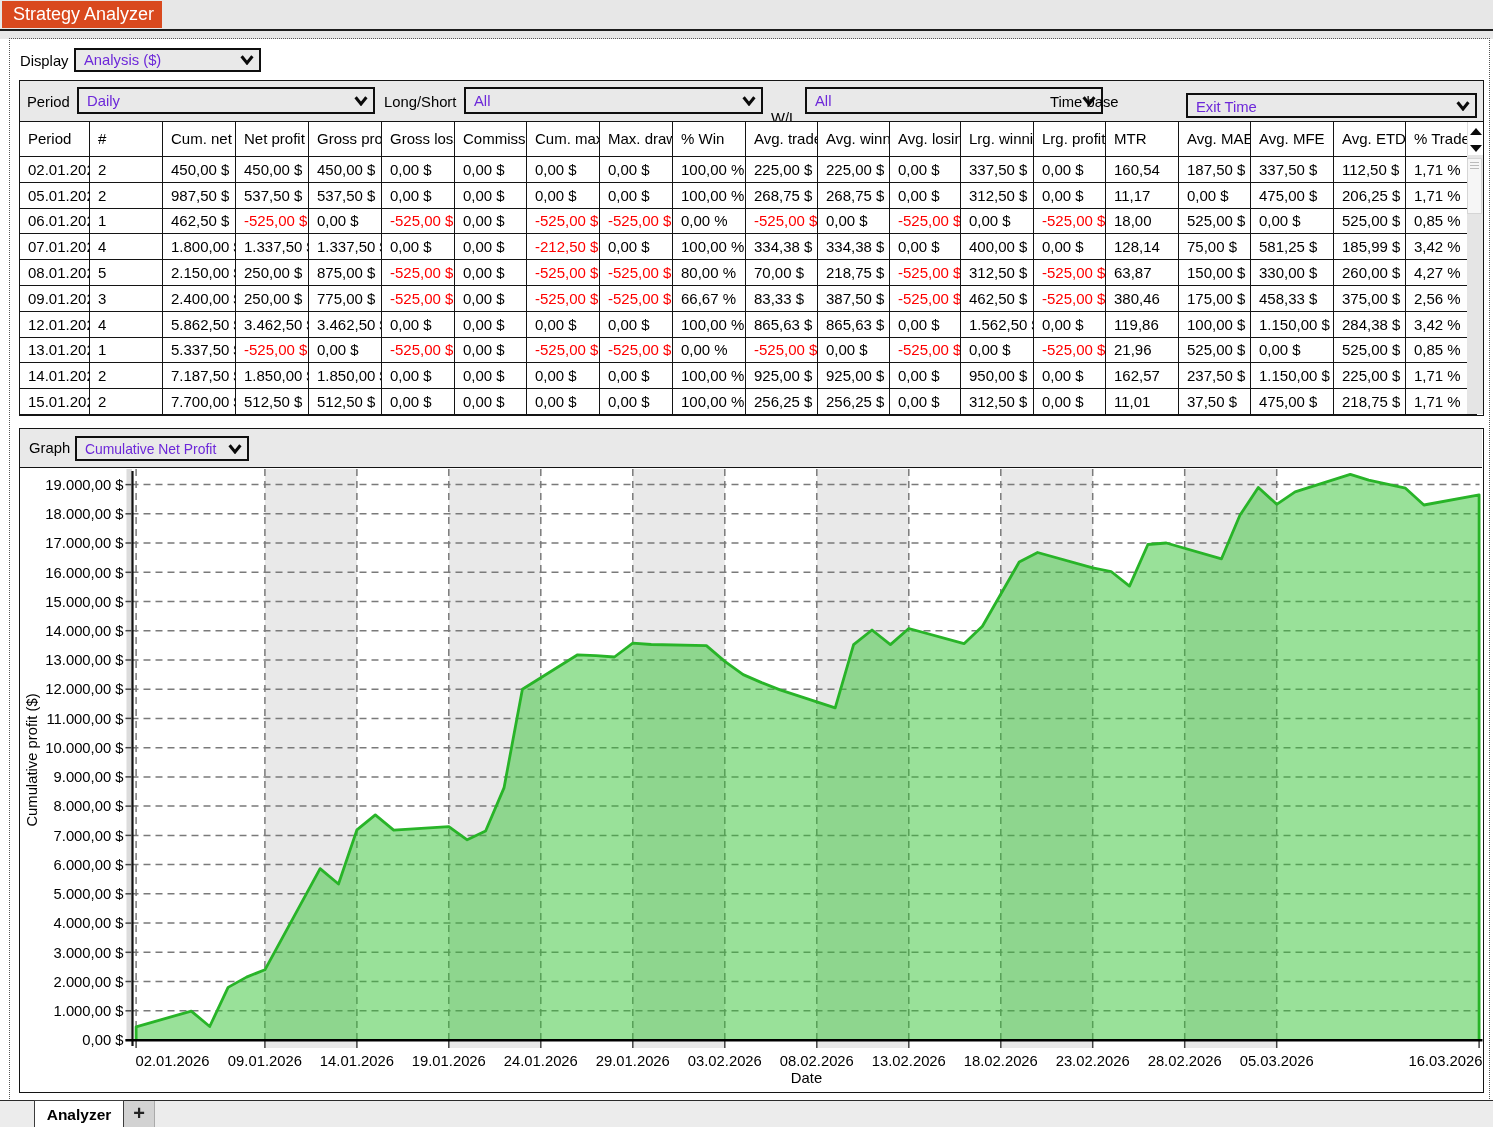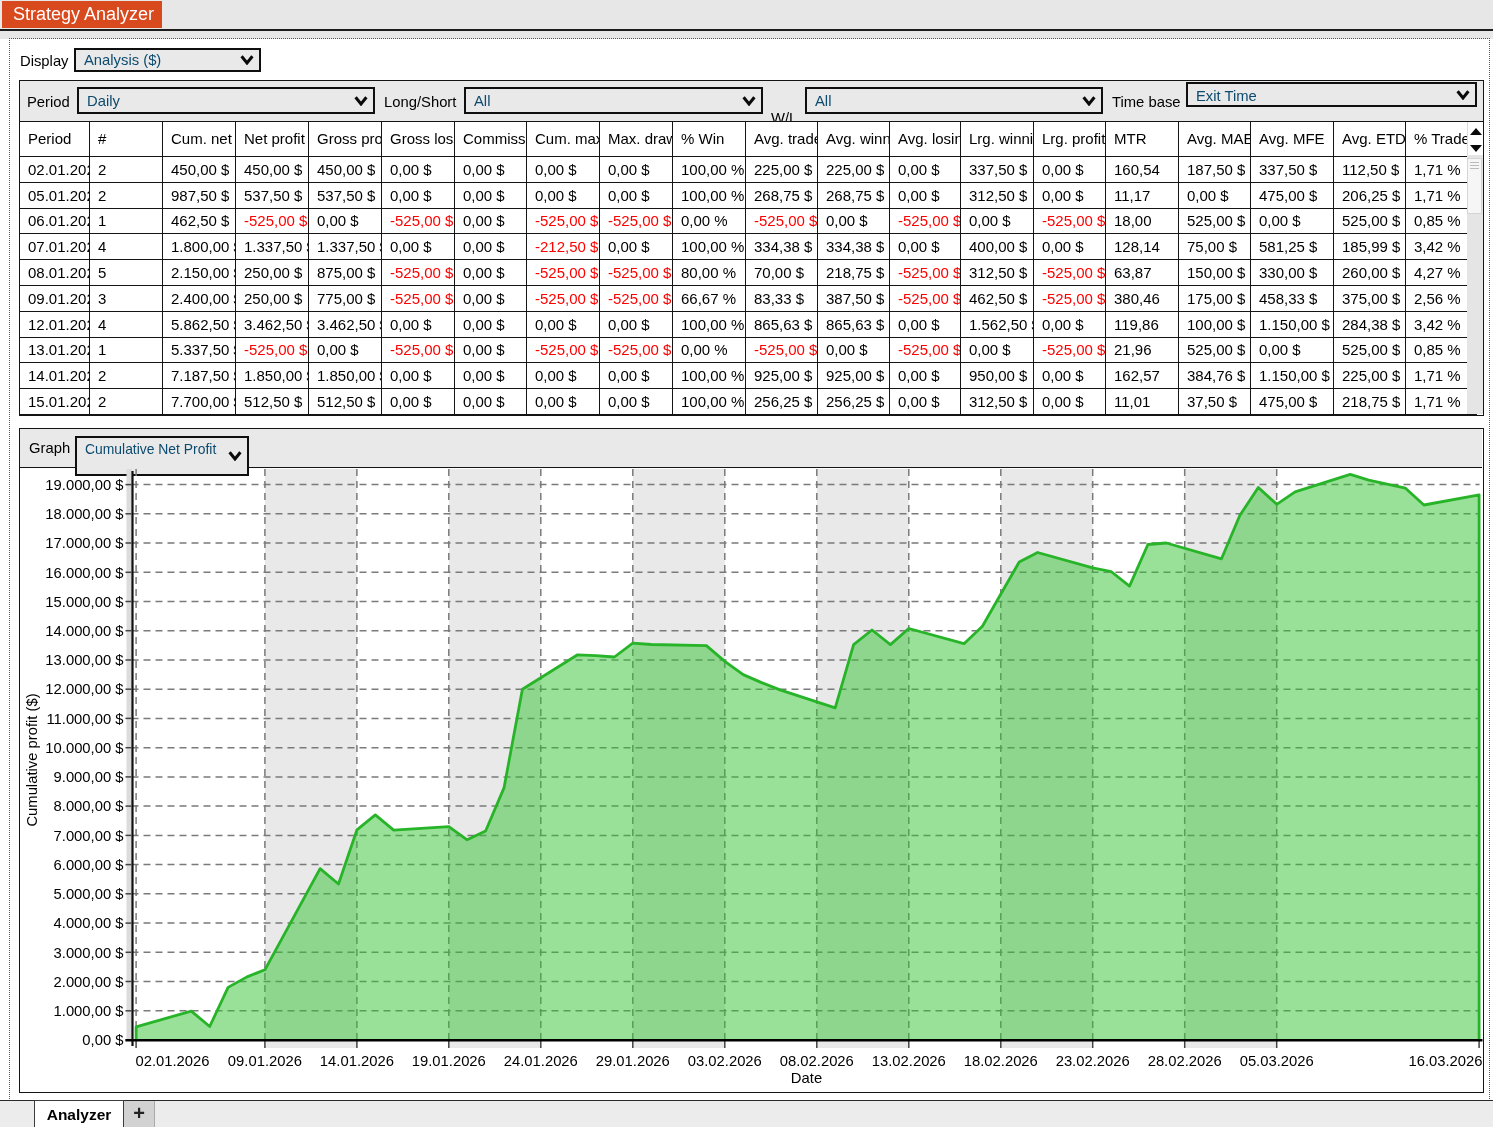--- a/index.html
+++ b/index.html
@@ -2,21 +2,21 @@
 <html><head><meta charset="utf-8"><style>
 *{margin:0;padding:0;box-sizing:border-box}
 html,body{width:1493px;height:1127px;background:#fff;font-family:"Liberation Sans",sans-serif;overflow:hidden;position:relative}
 .abs{position:absolute}
 .topbar{left:0;top:0;width:1493px;height:29px;background:#e7e7e7}
 .otab{left:2px;top:1px;width:160px;height:27px;background:#d9491e;color:#fff;font-size:18px;line-height:26px;padding-left:11px}
 .topline{left:0;top:29px;width:1493px;height:2px;background:#1c1c1c}
 .gray2{left:0;top:31px;width:1493px;height:8px;background:#e7e7e7}
 .dotrect{left:9px;top:38px;width:1481px;height:1063px;border:1px dotted #555}
 .lbl{font-size:14.8px;color:#000}
-.dd{background:#e9e9e9;border:2px solid #0f0f0f;font-size:14.8px;color:#0c4a6e;line-height:21px;padding-left:8px;white-space:nowrap;overflow:hidden}
+.dd{background:#e9e9e9;border:2px solid #0f0f0f;font-size:14.8px;color:#6d28d9;line-height:21px;padding-left:8px;white-space:nowrap;overflow:hidden}
 .chev{position:absolute;right:5px;top:50%;margin-top:-5px}
 .toolbar{left:19px;top:80px;width:1465px;height:41px;background:#e9e9e9;border:1.5px solid #141414;border-bottom:none}
 table{border-collapse:collapse;table-layout:fixed;width:1446.5px}
 .tblwrap{left:19px;top:120.5px;width:1465px;height:295px;border:1.5px solid #141414;background:#fff}
 th,td{border:1.5px solid #141414;font-weight:normal;text-align:left;padding:0 0 0 8px;white-space:nowrap;overflow:hidden;font-size:15px;color:#000}
 th{height:35px}
 td{height:25.8px;padding-top:0}
 .neg{color:#fe0000}
 tr:first-child th{border-top:none}
 th:first-child,td:first-child{border-left:none}
@@ -51,22 +51,22 @@
       <path d="M1.6 1.2 L7 8 L12.4 1.2" fill="none" stroke="#0a0a0a" stroke-width="3"></path>
     </svg></div>
 <div class="abs lbl" style="left:384px;top:94px">Long/Short</div>
 <div class="abs dd" style="left:464px;top:87px;width:299px;height:27px;line-height:24px">All<svg class="chev" width="14" height="10" viewBox="0 0 14 10">
       <path d="M1.6 1.2 L7 8 L12.4 1.2" fill="none" stroke="#0a0a0a" stroke-width="3"></path>
     </svg></div>
 <div class="abs lbl" style="left:771px;top:110px">W/L</div>
 <div class="abs dd" style="left:805px;top:87px;width:298px;height:27px;line-height:24px">All<svg class="chev" width="14" height="10" viewBox="0 0 14 10">
       <path d="M1.6 1.2 L7 8 L12.4 1.2" fill="none" stroke="#0a0a0a" stroke-width="3"></path>
     </svg></div>
-<div class="abs lbl" style="left:1112px;top:94px">Time base</div>
-<div class="abs dd" style="left:1186px;top:82px;width:291px;height:25px;line-height:24px">Exit Time<svg class="chev" width="14" height="10" viewBox="0 0 14 10">
+<div class="abs lbl" style="left:1050px;top:94px">Time base</div>
+<div class="abs dd" style="left:1186px;top:93px;width:291px;height:25px;line-height:24px">Exit Time<svg class="chev" width="14" height="10" viewBox="0 0 14 10">
       <path d="M1.6 1.2 L7 8 L12.4 1.2" fill="none" stroke="#0a0a0a" stroke-width="3"></path>
     </svg></div>
 
 <div class="abs tblwrap">
 <table>
 <tbody>
         <tr>
           <th style="width:69.5px">Period</th>
           <th style="width:73.0px">#</th>
           <th style="width:73.0px">Cum. net profit</th>
@@ -274,21 +274,21 @@
           <td>0,00 $</td>
           <td>0,00 $</td>
           <td>0,00 $</td>
           <td>100,00 %</td>
           <td>925,00 $</td>
           <td>925,00 $</td>
           <td>0,00 $</td>
           <td>950,00 $</td>
           <td>0,00 $</td>
           <td>162,57</td>
-          <td>384,76 $</td>
+          <td>237,50 $</td>
           <td>1.150,00 $</td>
           <td>225,00 $</td>
           <td>1,71 %</td>
         </tr>
 <tr>
           <td>15.01.2026</td>
           <td>2</td>
           <td>7.700,00 $</td>
           <td>512,50 $</td>
           <td>512,50 $</td>
@@ -328,21 +328,21 @@
         <div style="margin:2px 2px 0 2px;border-top:1px solid #bbb"></div>
         <div style="margin:2px 2px 0 2px;border-top:1px solid #bbb"></div>
       </div>
 </div>
 </div>
 
 <div class="abs graphpanel">
     <div class="ghead"></div>
   </div>
 <div class="abs lbl" style="left:29px;top:440px">Graph</div>
-<div class="abs dd" style="left:75px;top:436px;width:174px;height:40px;line-height:22px;font-size:13.9px">Cumulative Net Profit<svg class="chev" width="14" height="10" viewBox="0 0 14 10">
+<div class="abs dd" style="left:75px;top:436px;width:174px;height:25px;line-height:22px;font-size:13.9px">Cumulative Net Profit<svg class="chev" width="14" height="10" viewBox="0 0 14 10">
       <path d="M1.6 1.2 L7 8 L12.4 1.2" fill="none" stroke="#0a0a0a" stroke-width="3"></path>
     </svg></div>
 
 <svg class="abs" style="left:20.5px;top:469px" width="1462" height="622" viewBox="20.5 469 1462 622">
 <rect x="264.4" y="469" width="92.0" height="579" fill="#e9e9e9"></rect>
 <rect x="448.3" y="469" width="92.0" height="579" fill="#e9e9e9"></rect>
 <rect x="632.3" y="469" width="92.0" height="579" fill="#e9e9e9"></rect>
 <rect x="816.3" y="469" width="92.0" height="579" fill="#e9e9e9"></rect>
 <rect x="1000.3" y="469" width="91.9" height="579" fill="#e9e9e9"></rect>
 <rect x="1184.2" y="469" width="92.0" height="579" fill="#e9e9e9"></rect>

